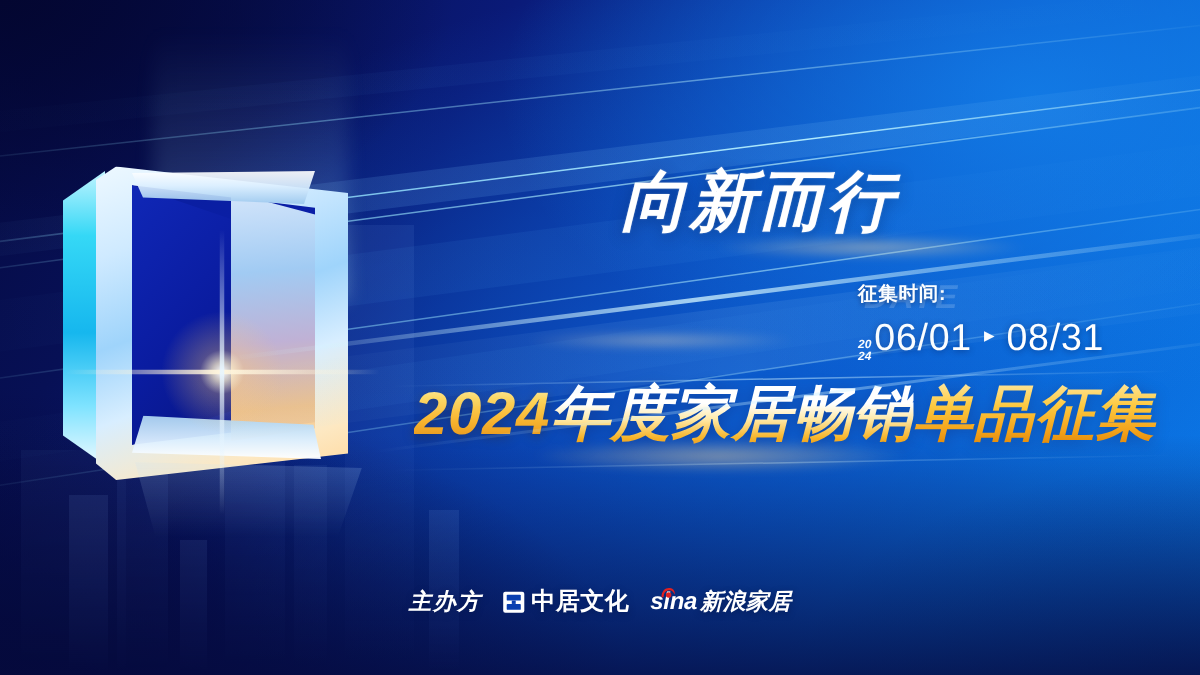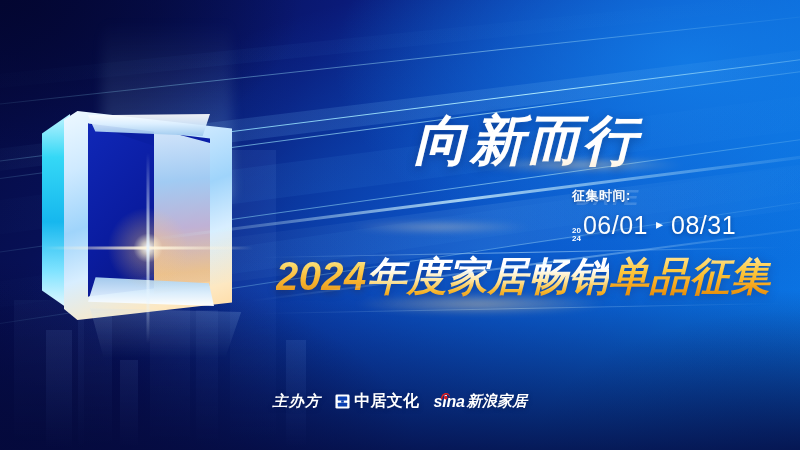--- a/index.html
+++ b/index.html
@@ -71,21 +71,21 @@
   .d-refl{ position:absolute; left:30px; top:208px; width:180px; height:66px; opacity:.34;
     background:linear-gradient(180deg, rgba(190,225,255,.55), rgba(120,170,240,0) 78%);
     clip-path:polygon(10% 0%, 94% 6%, 82% 100%, 20% 100%); filter:blur(1.5px); }
 
   
   .headline{
     position:absolute; font-weight:bold; font-style:italic; color:#fff;
     letter-spacing:.04em; white-space:nowrap; line-height:1;
     text-shadow:0 2px 10px rgba(0,30,90,.45), 0 0 1px rgba(255,255,255,.6);
   }
-  #h1{ left:414px; top:113px; font-size:54px; }
+  #h1{ left:414px; top:113px; font-size:44px; }
   #h2{ left:288px; top:174px; font-size:58px; }
 
   
   #goldline{ position:absolute; left:276px; top:256px; white-space:nowrap;
     font-size:40px; font-weight:bold; font-style:italic; letter-spacing:.01em; line-height:1; }
   #goldline .y{
     background:linear-gradient(180deg,#fff1c0 0%,#ffd75e 26%,#f7b32e 62%,#e08a16 100%);
     -webkit-background-clip:text; background-clip:text; color:transparent;
     -webkit-text-fill-color:transparent;
     filter:drop-shadow(0 2px 4px rgba(60,30,0,.35));
@@ -106,21 +106,21 @@
     background:linear-gradient(90deg, rgba(170,220,255,0), rgba(190,232,255,.75), rgba(170,220,255,0)); }
 
   
   #dateblock{ position:absolute; left:572px; top:176px; width:210px;margin-top:11px; }
   #datewm{ position:absolute; left:4px; top:-2px; font-size:22px; font-weight:bold; font-style:italic;
     color:rgba(255,255,255,.17); letter-spacing:.06em; }
   #datelabel{ position:relative; font-size:13px; color:#ffffff; font-weight:bold; letter-spacing:.04em;
     text-shadow:0 1px 3px rgba(0,20,70,.5); }
   #daterow{ position:relative; margin-top:6px; display:flex; align-items:baseline; white-space:nowrap; }
   #yr{ display:inline-block; font-size:8px; font-weight:bold; line-height:8px; color:#fff; text-align:left;
-       letter-spacing:0; margin-right:2px; position:relative; top:-1px; }
+       letter-spacing:0; margin-right:2px; position:relative; top:-1px;font-style:italic; }
   #yr span{ display:block; }
   .dnum{ font-size:25px; color:#ffffff; font-weight:300; letter-spacing:.02em;
     text-shadow:0 1px 4px rgba(0,20,70,.45); }
   .dsep{ font-size:14px; color:#ffffff; margin:0 8px; position:relative; top:-5px; }
 
   
   #sponsors{ position:absolute; left:0; top:391px; width:800px; display:flex; justify-content:center;
     align-items:center; gap:14px; }
   #sp-label{ font-size:15px; font-style:italic; font-weight:bold; color:#fff; letter-spacing:.08em;
     text-shadow:0 1px 4px rgba(0,20,70,.6); }

